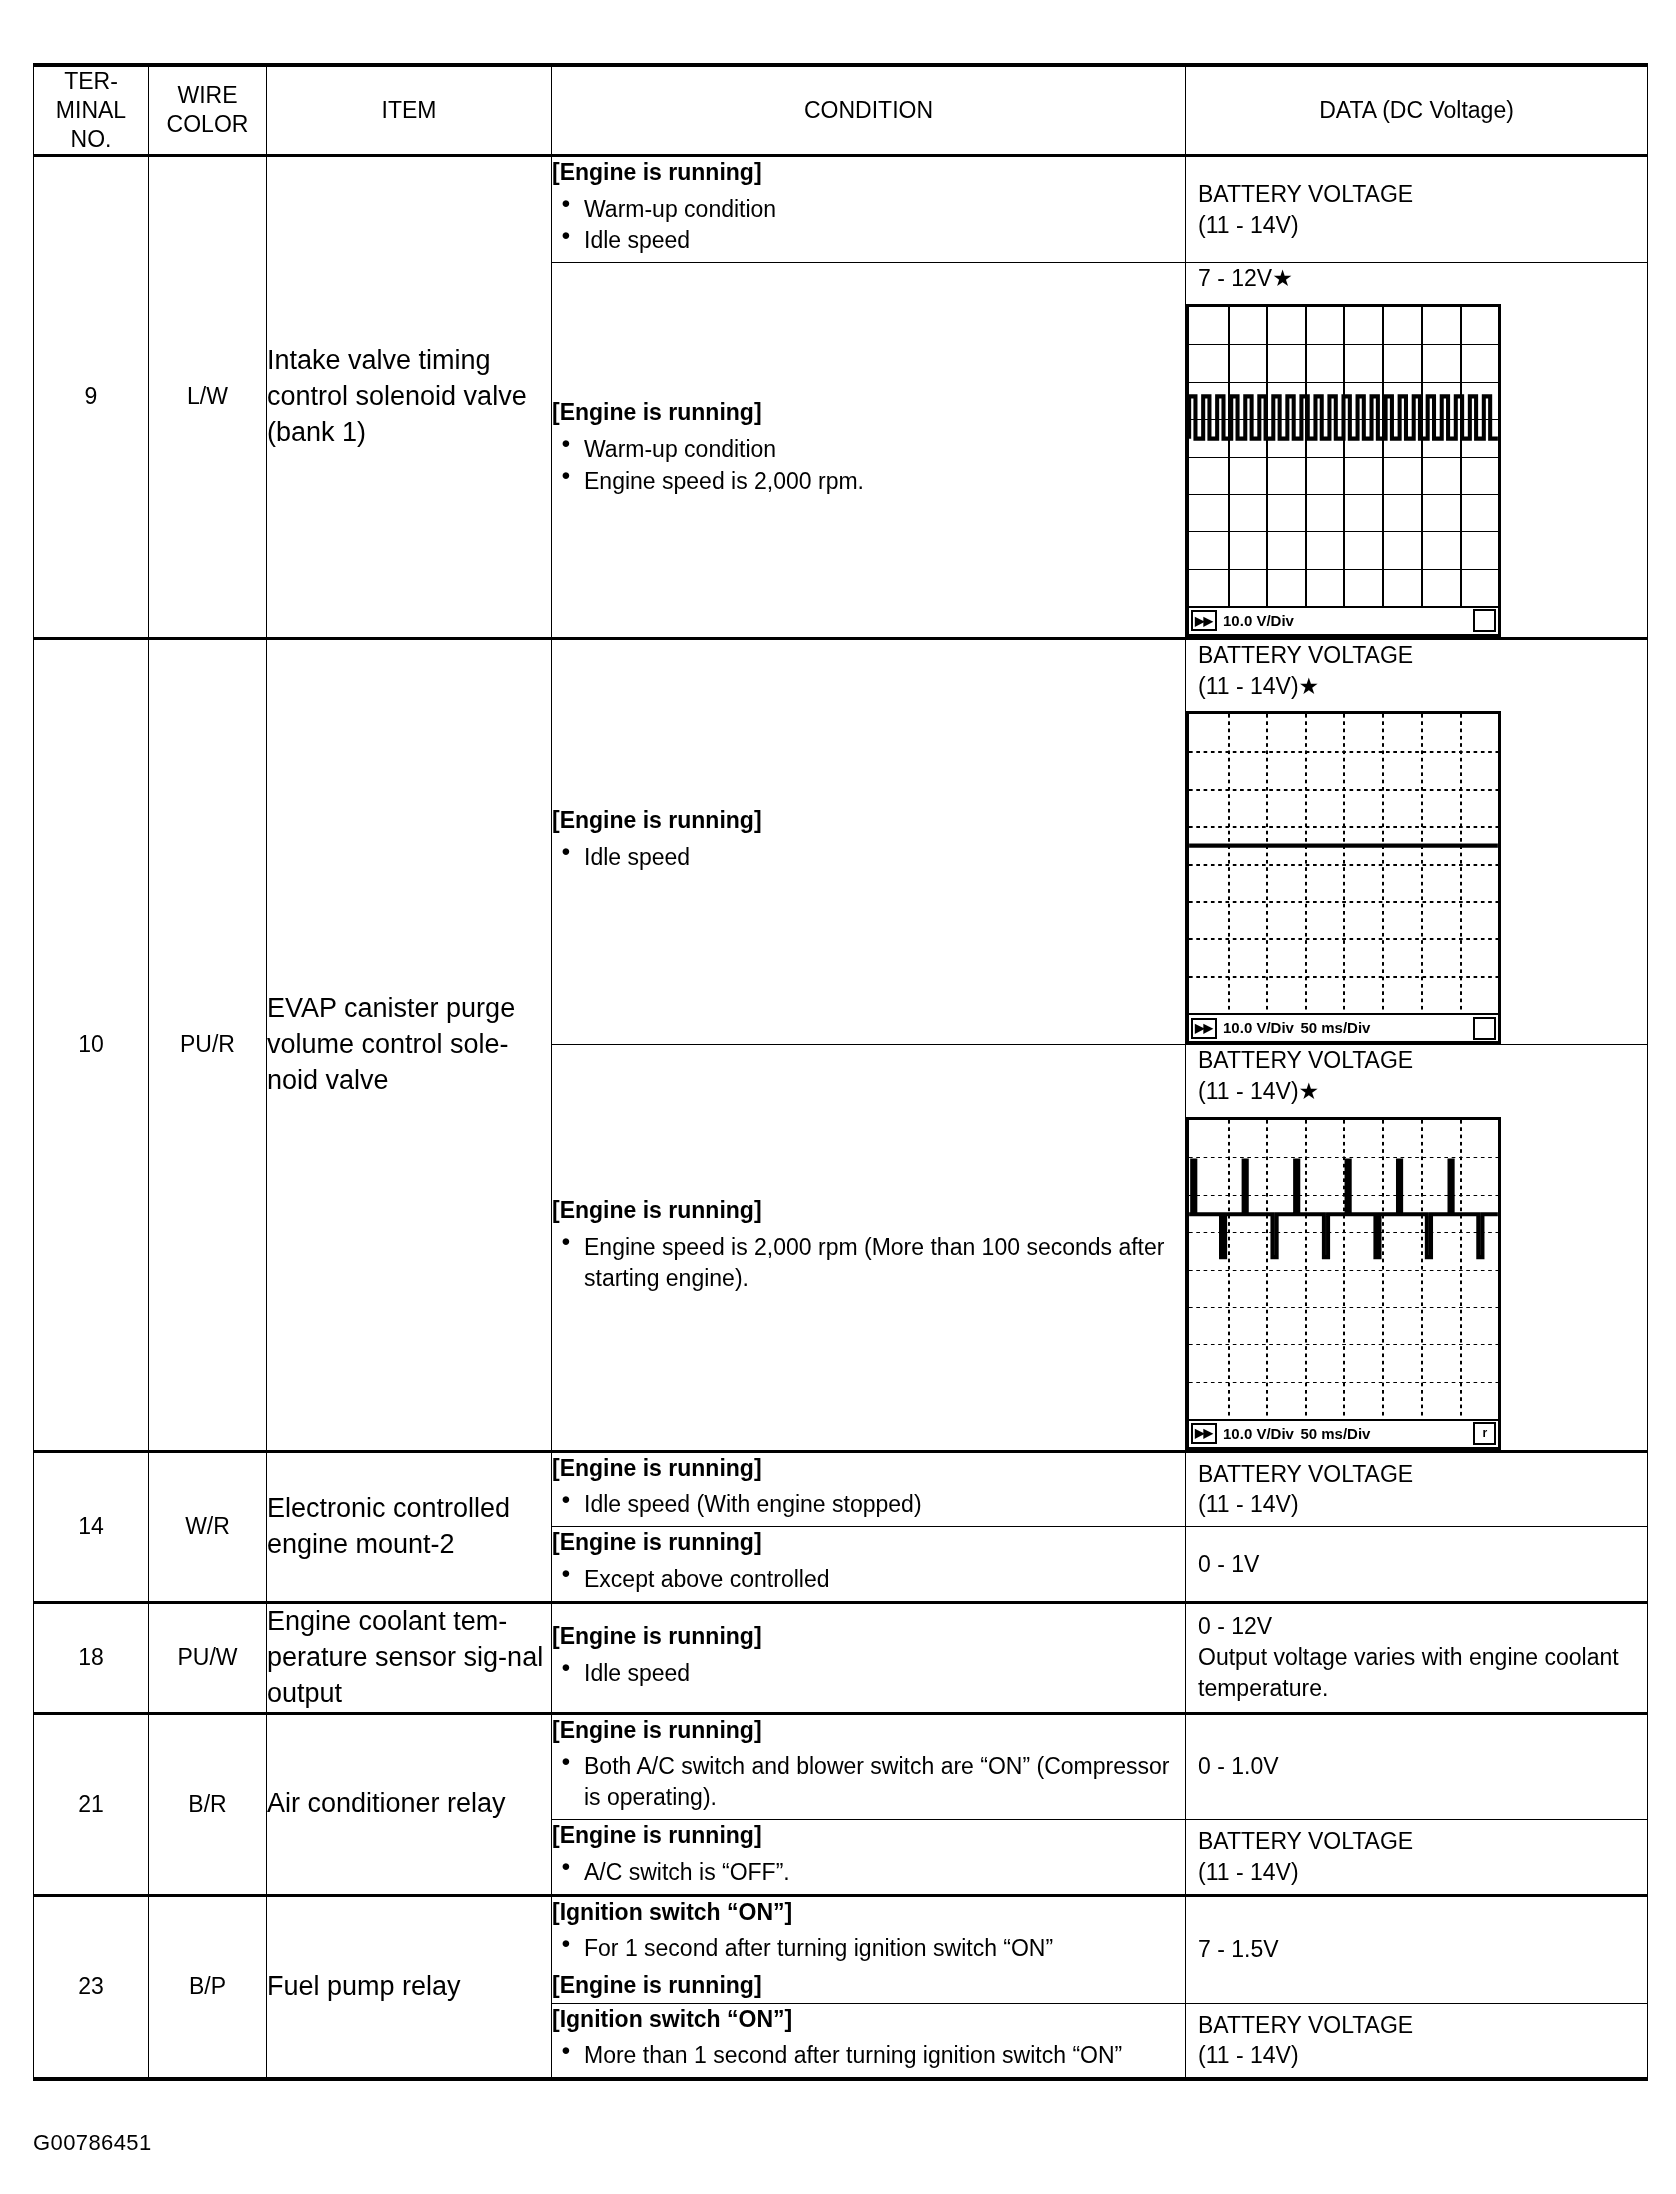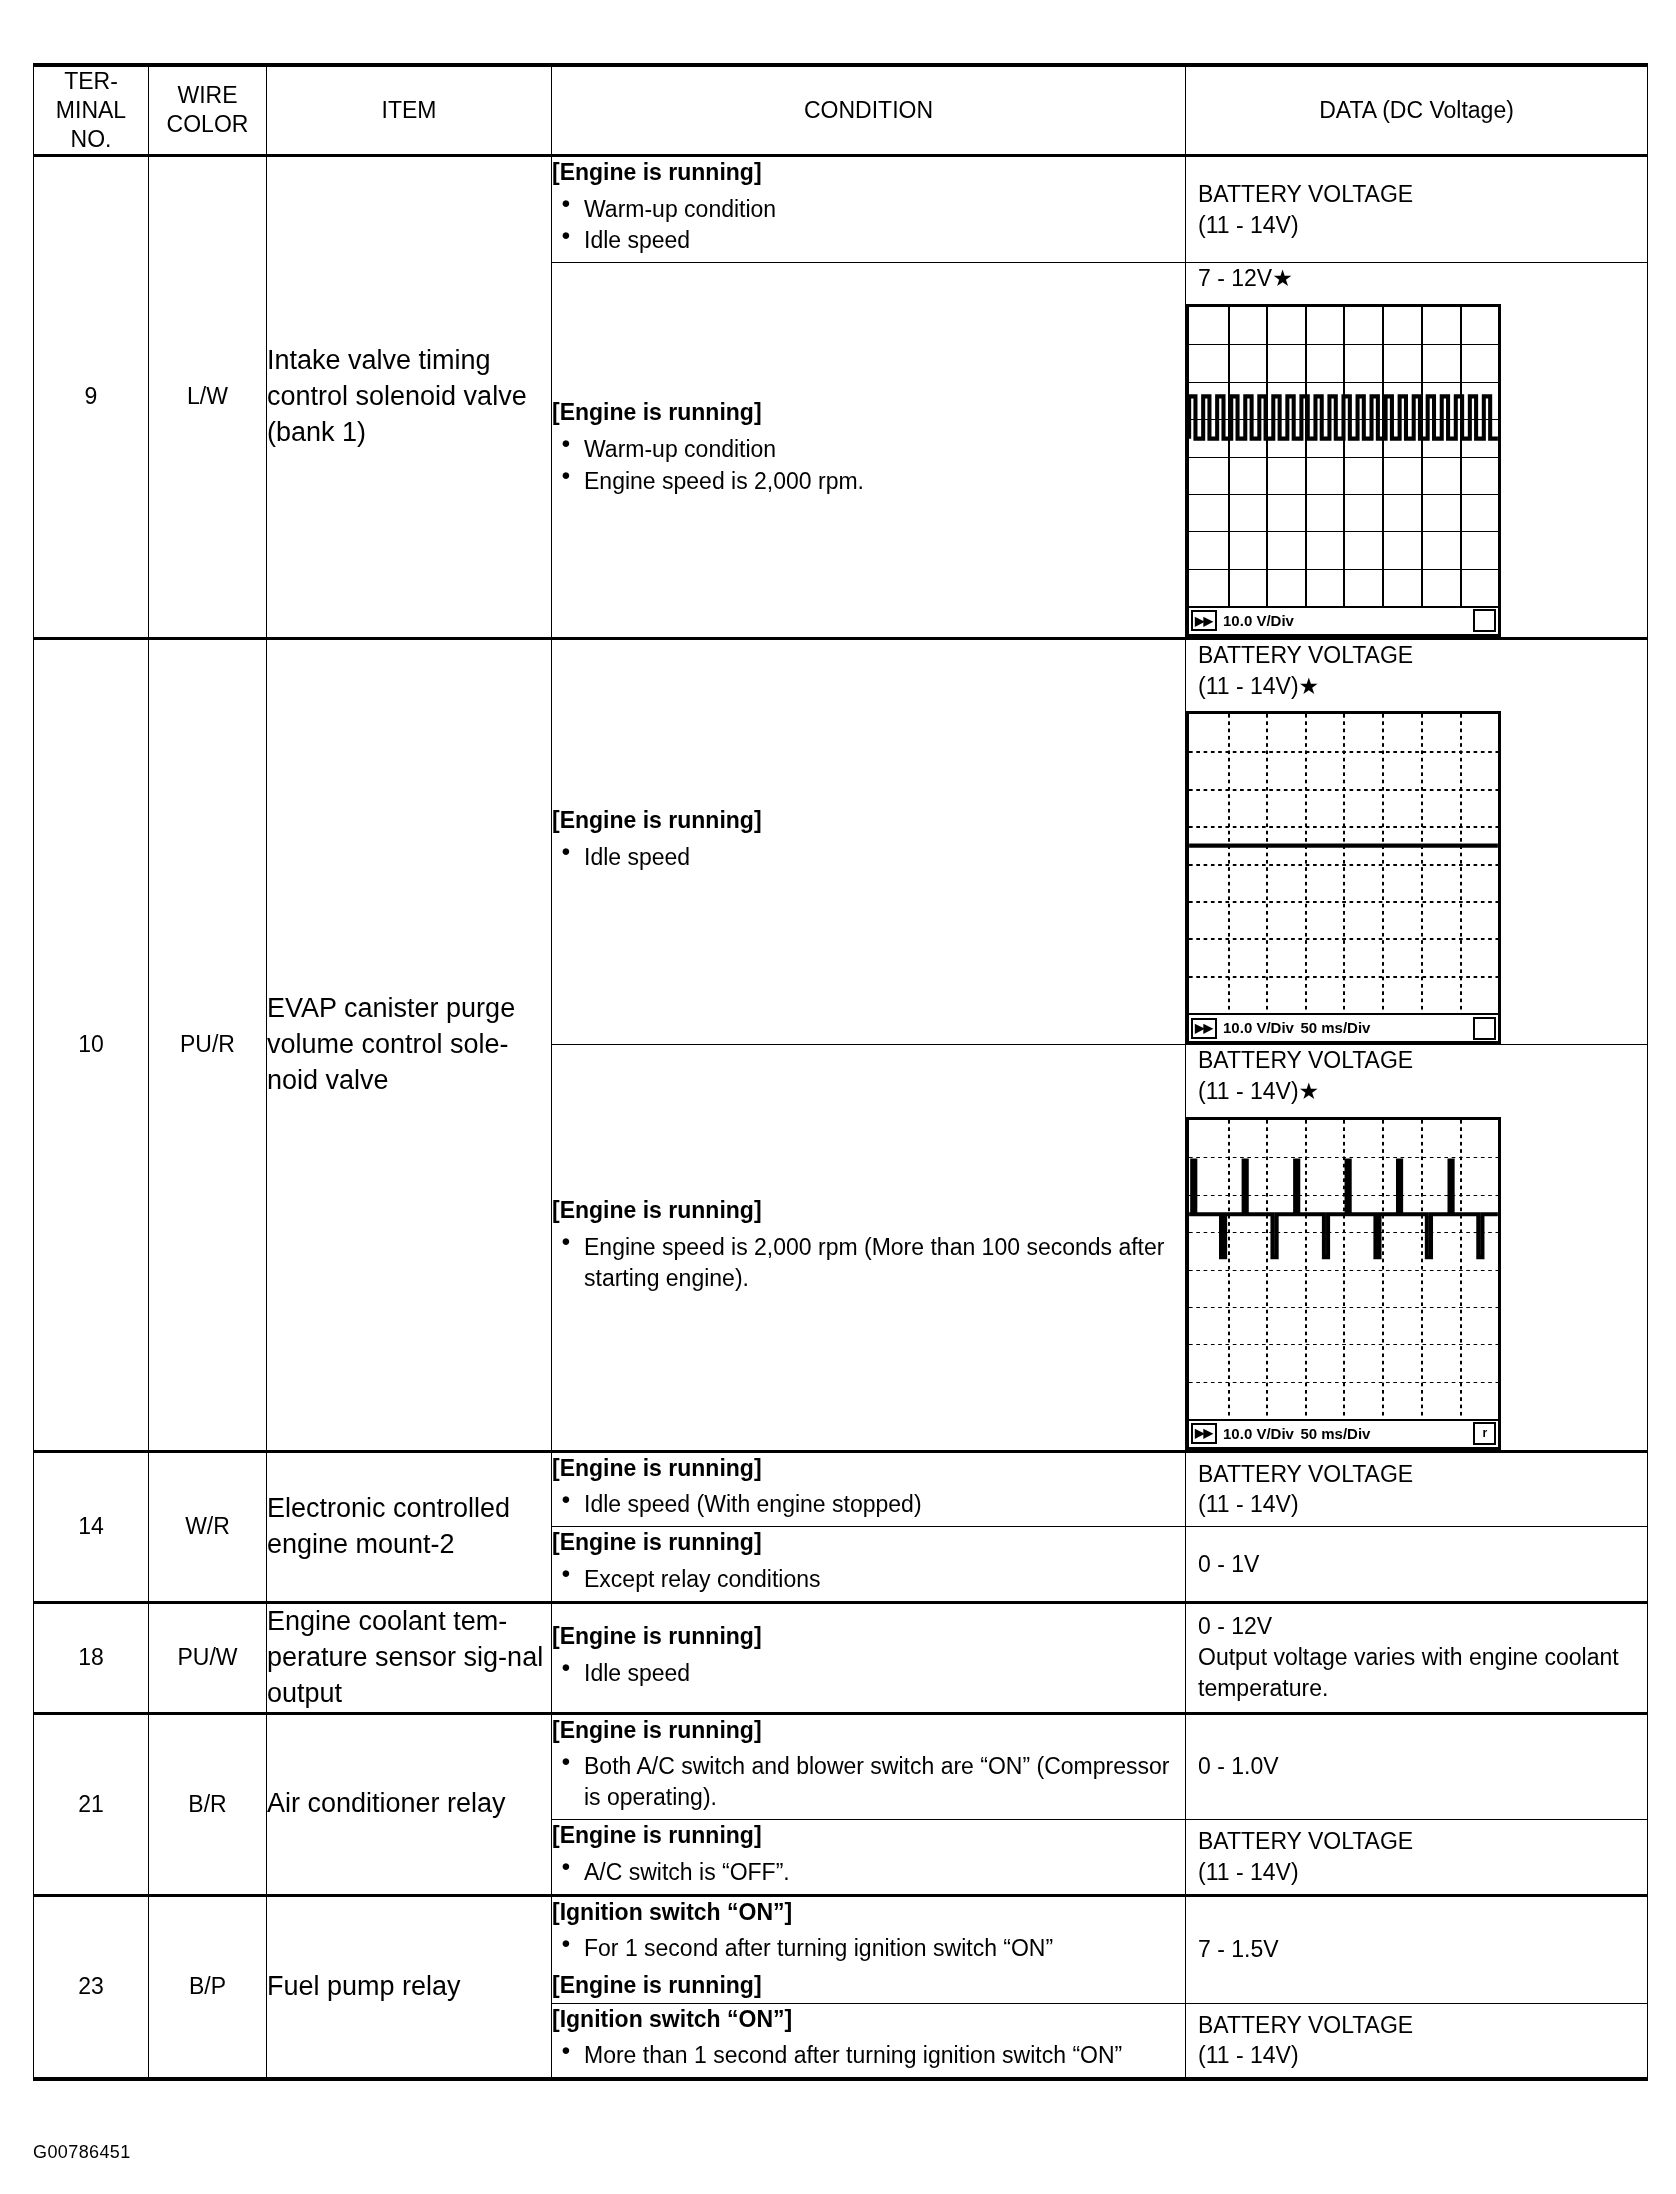--- a/index.html
+++ b/index.html
@@ -168,23 +168,22 @@
     font-size: 12.2px;
     font-weight: bold;
     text-align: center;
     line-height: 19.5px;
   }
 
   .footer-code {
     position: absolute;
     left: 33px;
     top: 2130px;
-    font-size: 18px;
+    font-size: 22px;
     letter-spacing: 0.4px;
-    margin-top: 12px;
   }
 </style>
 </head>
 <body>
 
 <div class="page">
 
   <table class="spec-table">
     <colgroup>
       <col class="col-term">
@@ -360,21 +359,21 @@
           </td>
           <td class="c-data">
             <span class="data-line">BATTERY VOLTAGE</span>
             <span class="data-line">(11 - 14V)</span>
           </td>
         </tr>
         <tr>
           <td class="c-cond">
             <span class="cond-head">[Engine is running]</span>
             <ul class="bullets">
-              <li>Except relay conditions</li>
+              <li>Except above controlled</li>
             </ul>
           </td>
           <td class="c-data">
             <span class="data-line">0 - 1V</span>
           </td>
         </tr>
         <tr class="grp-top">
           <td class="c-term" rowspan="1">18</td>
           <td class="c-wire" rowspan="1">PU/W</td>
           <td class="c-item" rowspan="1">Engine coolant tem-perature sensor sig-nal output</td>

